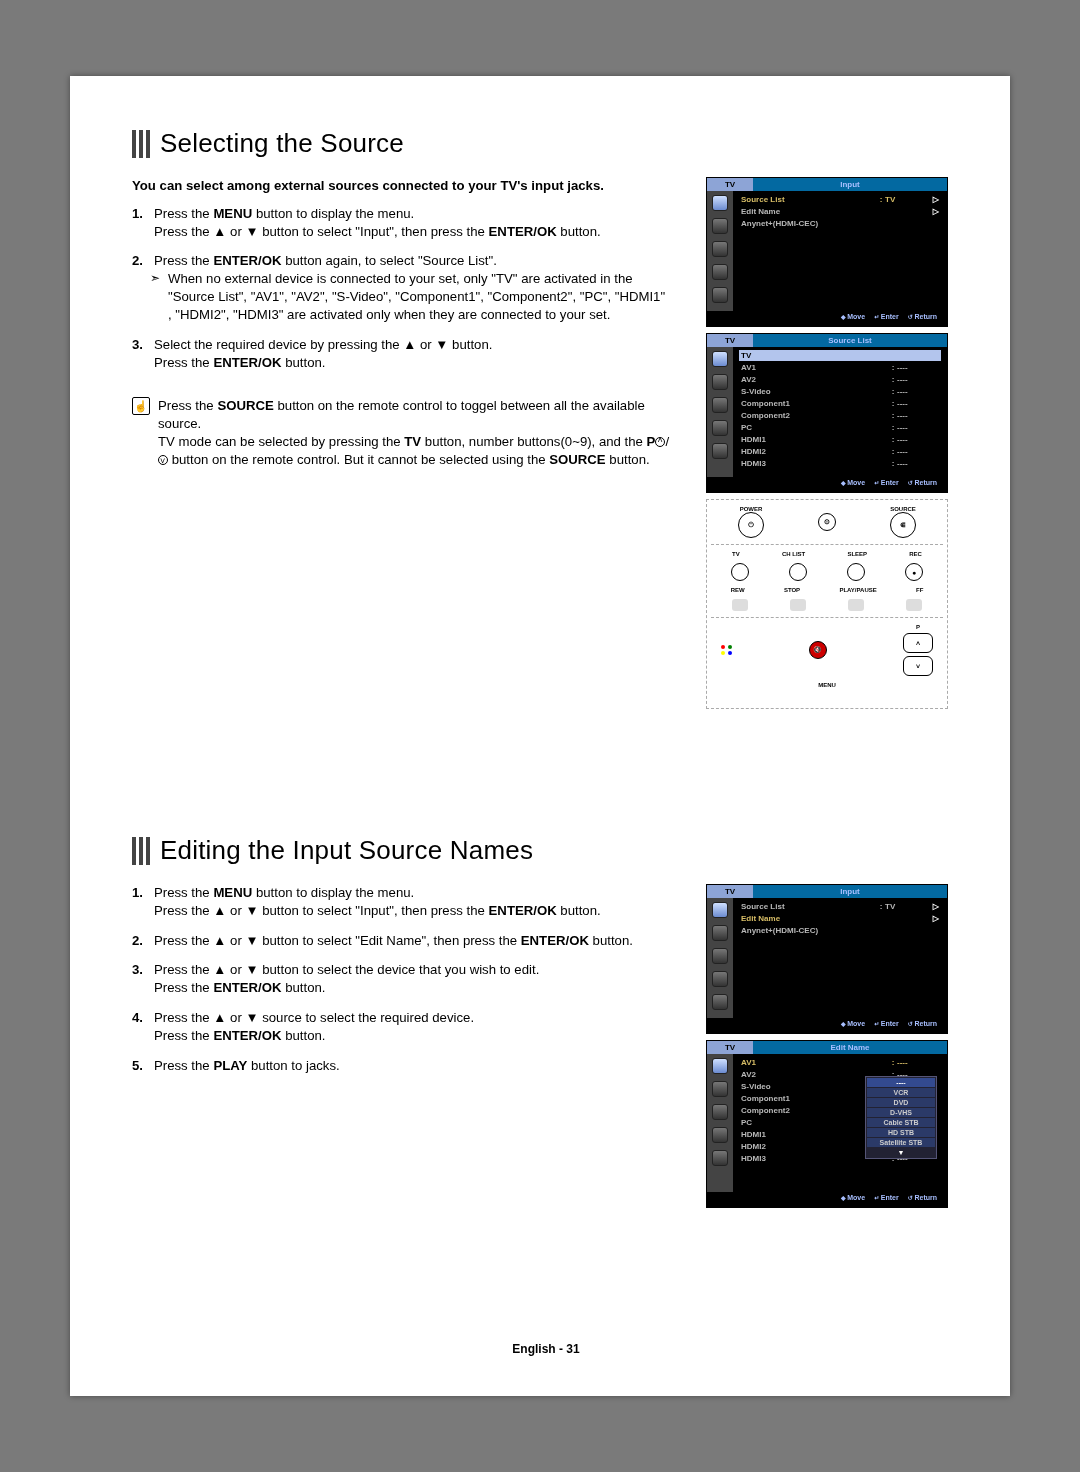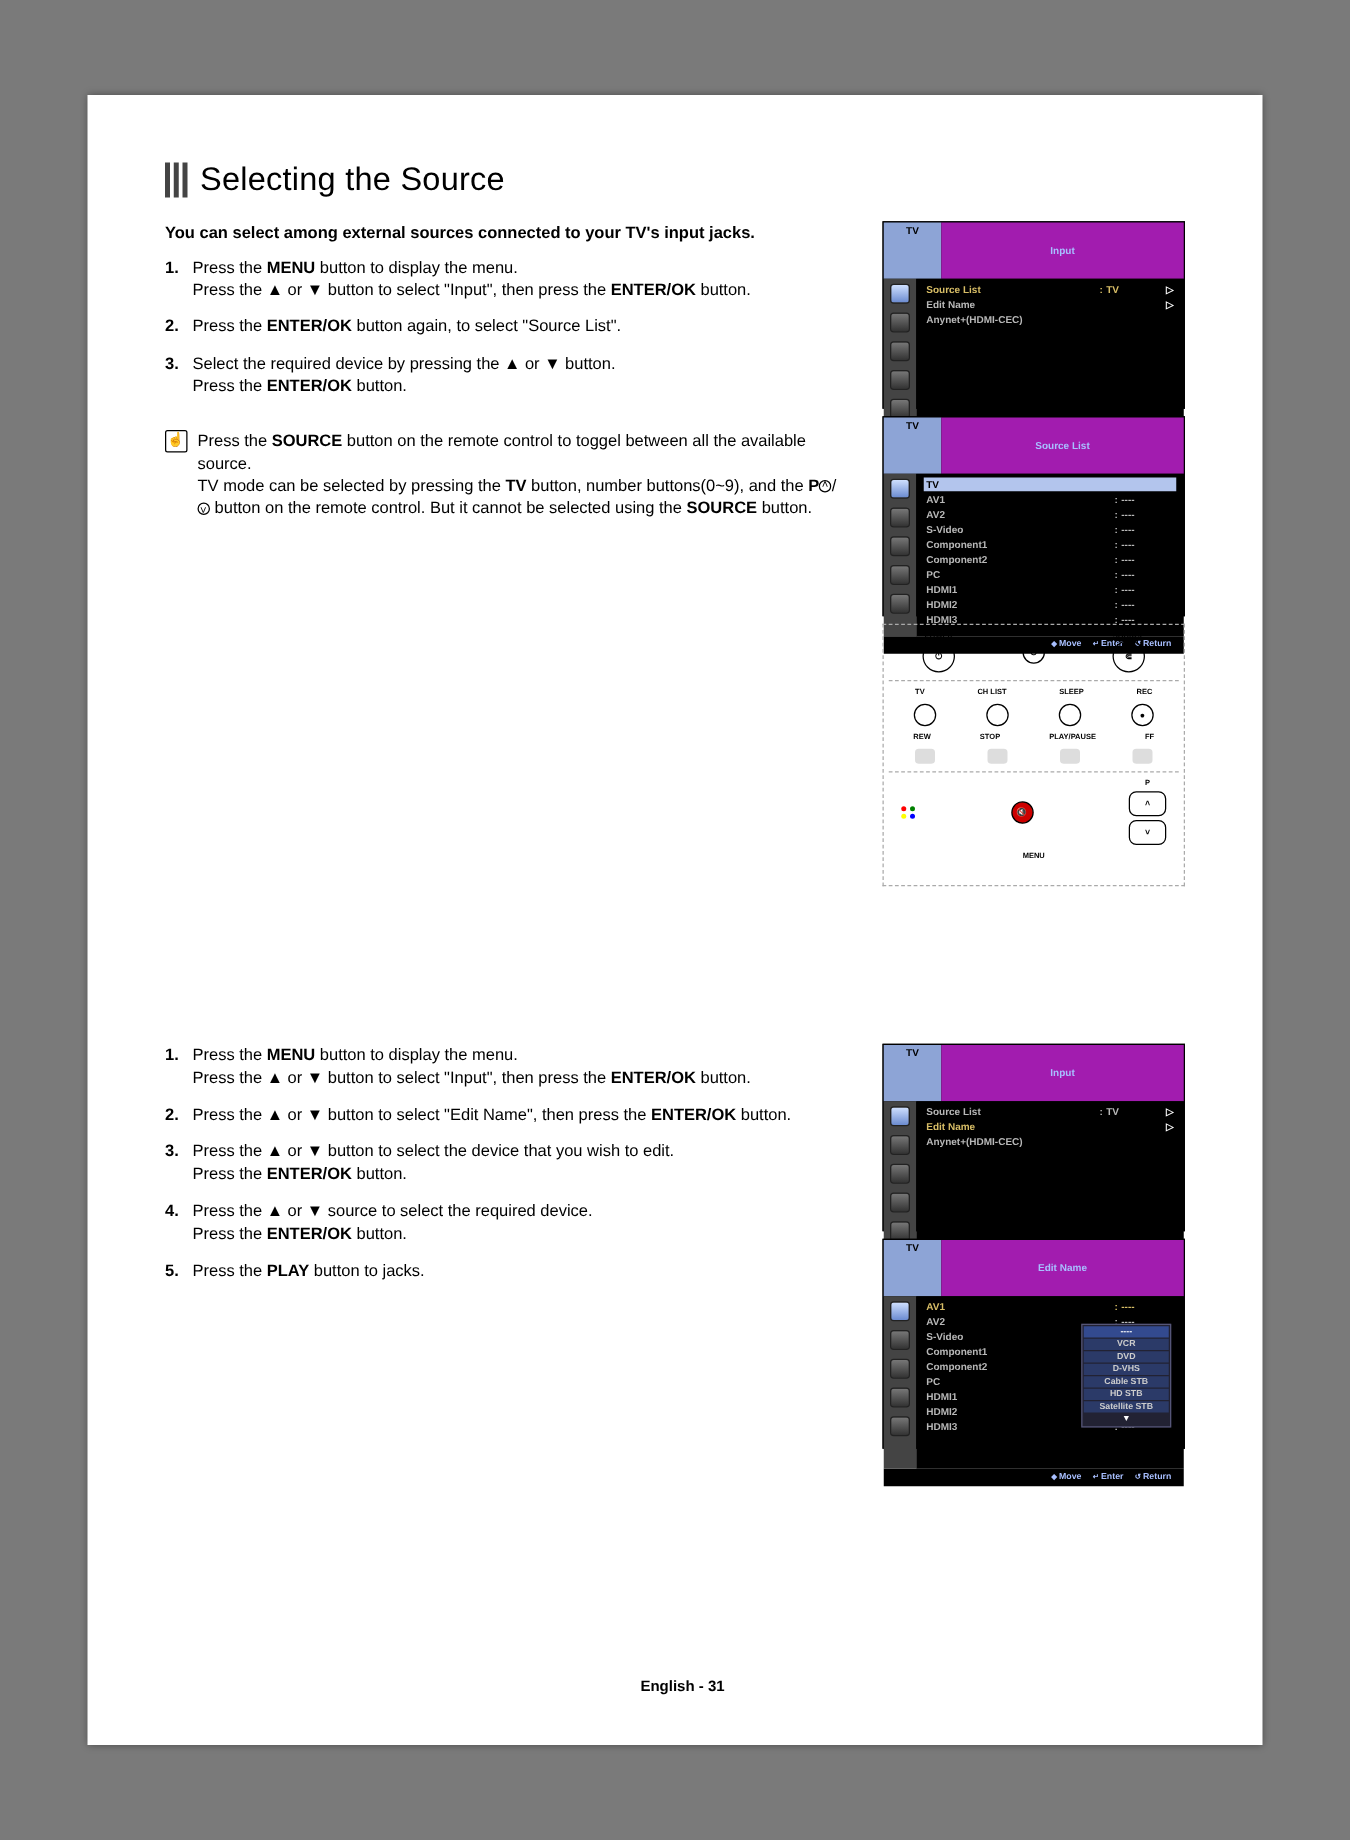--- a/index.html
+++ b/index.html
@@ -80,21 +80,21 @@
     margin-bottom: 6px;
     position: relative;
     height: 150px;
   }
   .osd-tabs { display:flex; }
   .osd-tab-left {
     background:#8da4d6; color:#000; width:46px; text-align:center;
     padding:2px 0;
   }
   .osd-tab-right {
-    flex:1; background:#a21caf; color:#a8bfff; text-align:center; padding:18px 0;
+    flex:1; background:#0369a1; color:#a8bfff; text-align:center; padding:2px 0;
   }
   .osd-body { display:flex; height: calc(100% - 28px); }
   .osd-icons {
     width:26px; background:#444;
     display:flex; flex-direction:column; align-items:center;
     gap:7px; padding-top:4px;
   }
   .osd-icons .ic {
     width:16px; height:16px; border-radius:3px;
     background:linear-gradient(#777,#333);
@@ -179,20 +179,21 @@
     <div class="left">
       <p class="intro">You can select among external sources connected to your TV's input jacks.</p>
 
       <ol class="steps">
         <li><span class="num">1.</span>
           <span>Press the </span><span class="bold">MENU</span><span> button to display the menu.</span><br>
           <span>Press the ▲ or ▼ button to select "Input", then press the </span><span class="bold">ENTER/OK</span><span> button.</span>
         </li>
         <li><span class="num">2.</span>
           <span>Press the </span><span class="bold">ENTER/OK</span><span> button again, to select "Source List".</span>
+          <div class="sub">When no external device is connected to your set, only "TV" are activated in the "Source List", "AV1", "AV2", "S-Video", "Component1", "Component2", "PC", "HDMI1" , "HDMI2", "HDMI3" are activated only when they are connected to your set.</div>
         </li>
         <li><span class="num">3.</span>
           <span>Select the required device by pressing the ▲ or ▼ button.</span><br>
           <span>Press the </span><span class="bold">ENTER/OK</span><span> button.</span>
         </li>
       </ol>
 
       <div class="note">
         <div class="note-icon">☝</div>
         <div>
@@ -370,20 +371,28 @@
           </div>
         </div>
         <div class="row">
             <div class="lblt">MENU</div>
           </div>
       </div>
     </div>
   </div>
 
   <div class="section2">
+    <div class="section-head">
+      <div class="bars">
+          <span></span>
+          <span></span>
+          <span></span>
+        </div>
+      <h1>Editing the Input Source Names</h1>
+    </div>
 
     <div class="body-cols">
       <div class="left">
         <ol class="steps">
           <li><span class="num">1.</span>
             <span>Press the </span><span class="bold">MENU</span><span> button to display the menu.</span><br>
             <span>Press the ▲ or ▼ button to select "Input", then press the </span><span class="bold">ENTER/OK</span><span> button.</span>
           </li>
           <li><span class="num">2.</span>
             <span>Press the ▲ or ▼ button to select "Edit Name", then press the </span><span class="bold">ENTER/OK</span><span> button.</span>

